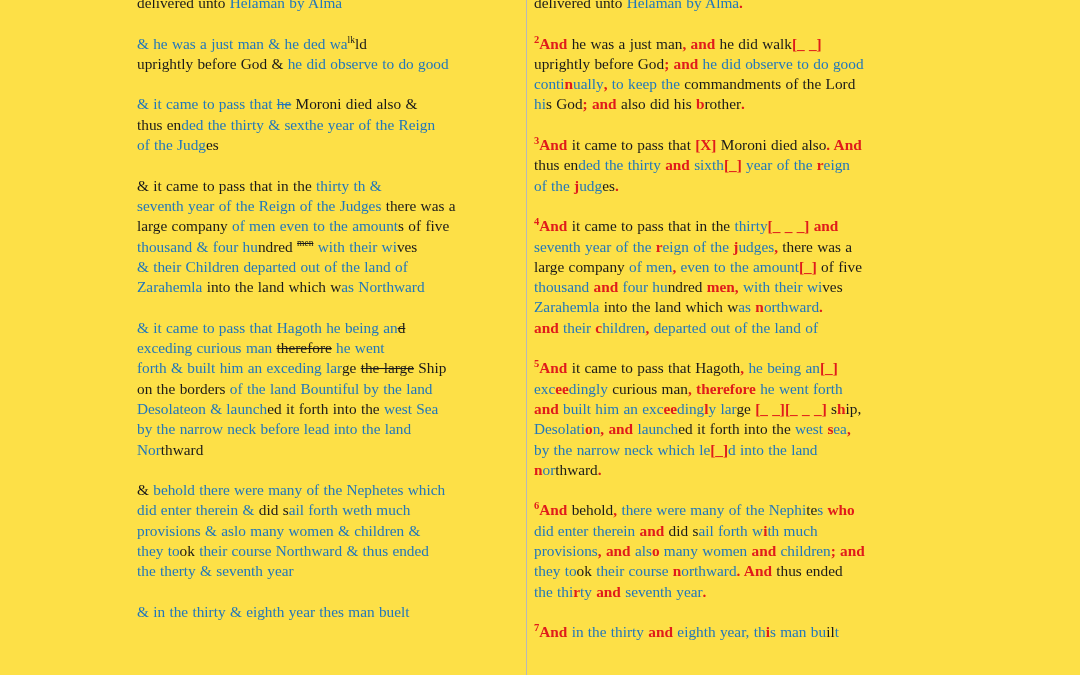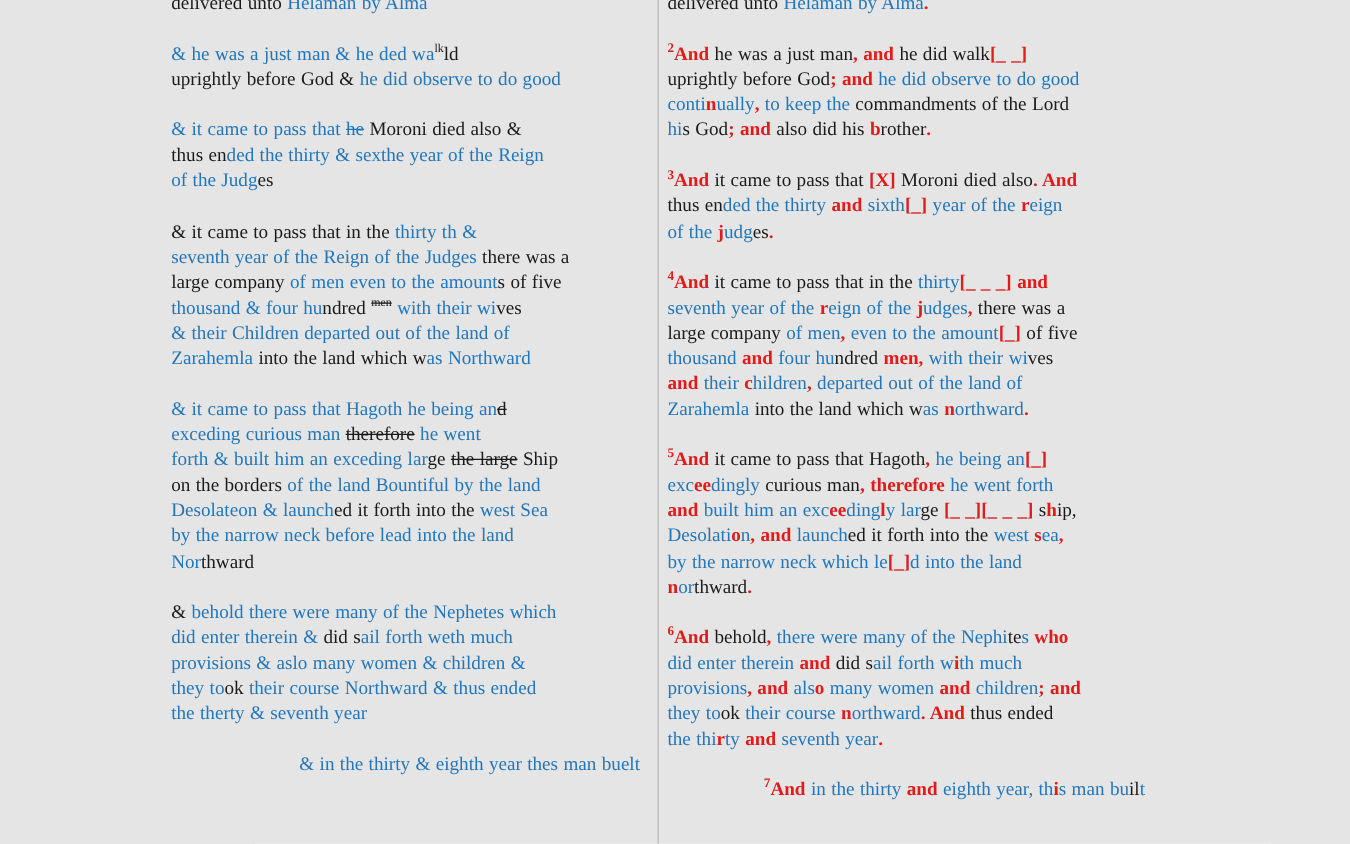--- a/index.html
+++ b/index.html
@@ -10,21 +10,21 @@
   body {
     width: 1080px;
     height: 675px;
     overflow: hidden;
     font-family: "Liberation Serif", serif;
   }
   #page {
     position: relative;
     width: 1080px;
     height: 675px;
-    background: #e5e5e5;
+    background: #fde047;
   }
   .divider {
     position: absolute;
     top: 0;
     bottom: 0;
     width: 1px;
     background: #b8b8b8;
   }
   .column {
     position: absolute;
@@ -63,21 +63,20 @@
   }
   .vnum {
     color: #e01b1b;
     font-size: 10.5px;
     vertical-align: super;
     line-height: 0;
     font-weight: bold;
   }
   .para-last {
     margin-bottom: 4px;
-    text-align: right;
   }
 </style>
 </head>
 <body>
 
 <div id="page">
 
   <div class="divider" style="left:526px;"></div>
 
   <div class="column col-left">
@@ -138,22 +137,22 @@
         <div class="para">
           <div><span class="vnum">3</span><span class="rd">And</span><span class="bk"> it came to pass that </span><span class="rd">[X]</span><span class="bk"> Moroni died also</span><span class="rd">. And</span></div>
           <div><span class="bk">thus en</span><span class="bl">ded the thirty </span><span class="rd">and</span><span class="bl"> sixth</span><span class="rd">[_]</span><span class="bl"> year of the </span><span class="rd">r</span><span class="bl">eign</span></div>
           <div><span class="bl">of the </span><span class="rd">j</span><span class="bl">udg</span><span class="bk">es</span><span class="rd">.</span></div>
         </div>
         <div class="para">
           <div><span class="vnum">4</span><span class="rd">And</span><span class="bk"> it came to pass that in the </span><span class="bl">thirty</span><span class="rd">[_ _ _] and</span></div>
           <div><span class="bl">seventh year of the </span><span class="rd">r</span><span class="bl">eign of the </span><span class="rd">j</span><span class="bl">udges</span><span class="rd">,</span><span class="bk"> there was a</span></div>
           <div><span class="bk">large company </span><span class="bl">of men</span><span class="rd">,</span><span class="bl"> even to the amount</span><span class="rd">[_]</span><span class="bk"> of five</span></div>
           <div><span class="bl">thousand </span><span class="rd">and</span><span class="bl"> four hu</span><span class="bk">ndred </span><span class="rd">men,</span><span class="bl"> with their wi</span><span class="bk">ves</span></div>
+          <div><span class="bl">Zarahemla </span><span class="bk">into the land which w</span><span class="bl">as </span><span class="rd">n</span><span class="bl">orthward</span><span class="rd">.</span></div>
           <div><span class="rd">and</span><span class="bl"> their </span><span class="rd">c</span><span class="bl">hildren</span><span class="rd">,</span><span class="bl"> departed out of the land of</span></div>
-          <div><span class="bl">Zarahemla </span><span class="bk">into the land which w</span><span class="bl">as </span><span class="rd">n</span><span class="bl">orthward</span><span class="rd">.</span></div>
         </div>
         <div class="para">
           <div><span class="vnum">5</span><span class="rd">And</span><span class="bk"> it came to pass that Hagoth</span><span class="rd">,</span><span class="bl"> he being an</span><span class="rd">[_]</span></div>
           <div><span class="bl">exc</span><span class="rd">ee</span><span class="bl">dingly</span><span class="bk"> curious man</span><span class="rd">, therefore</span><span class="bl"> he went forth</span></div>
           <div><span class="rd">and</span><span class="bl"> built him an exc</span><span class="rd">ee</span><span class="bl">ding</span><span class="rd">l</span><span class="bl">y</span><span class="bl"> lar</span><span class="bk">ge </span><span class="rd">[_ _][_ _ _]</span><span class="bk"> s</span><span class="rd">h</span><span class="bk">ip,</span></div>
           <div><span class="bl">Desolati</span><span class="rd">o</span><span class="bl">n</span><span class="rd">, and</span><span class="bl"> launch</span><span class="bk">ed it forth into the </span><span class="bl">west </span><span class="rd">s</span><span class="bl">ea</span><span class="rd">,</span></div>
           <div><span class="bl">by the narrow neck which le</span><span class="rd">[_]</span><span class="bl">d into the land</span></div>
           <div><span class="rd">n</span><span class="bl">or</span><span class="bk">thward</span><span class="rd">.</span></div>
         </div>
         <div class="para">

